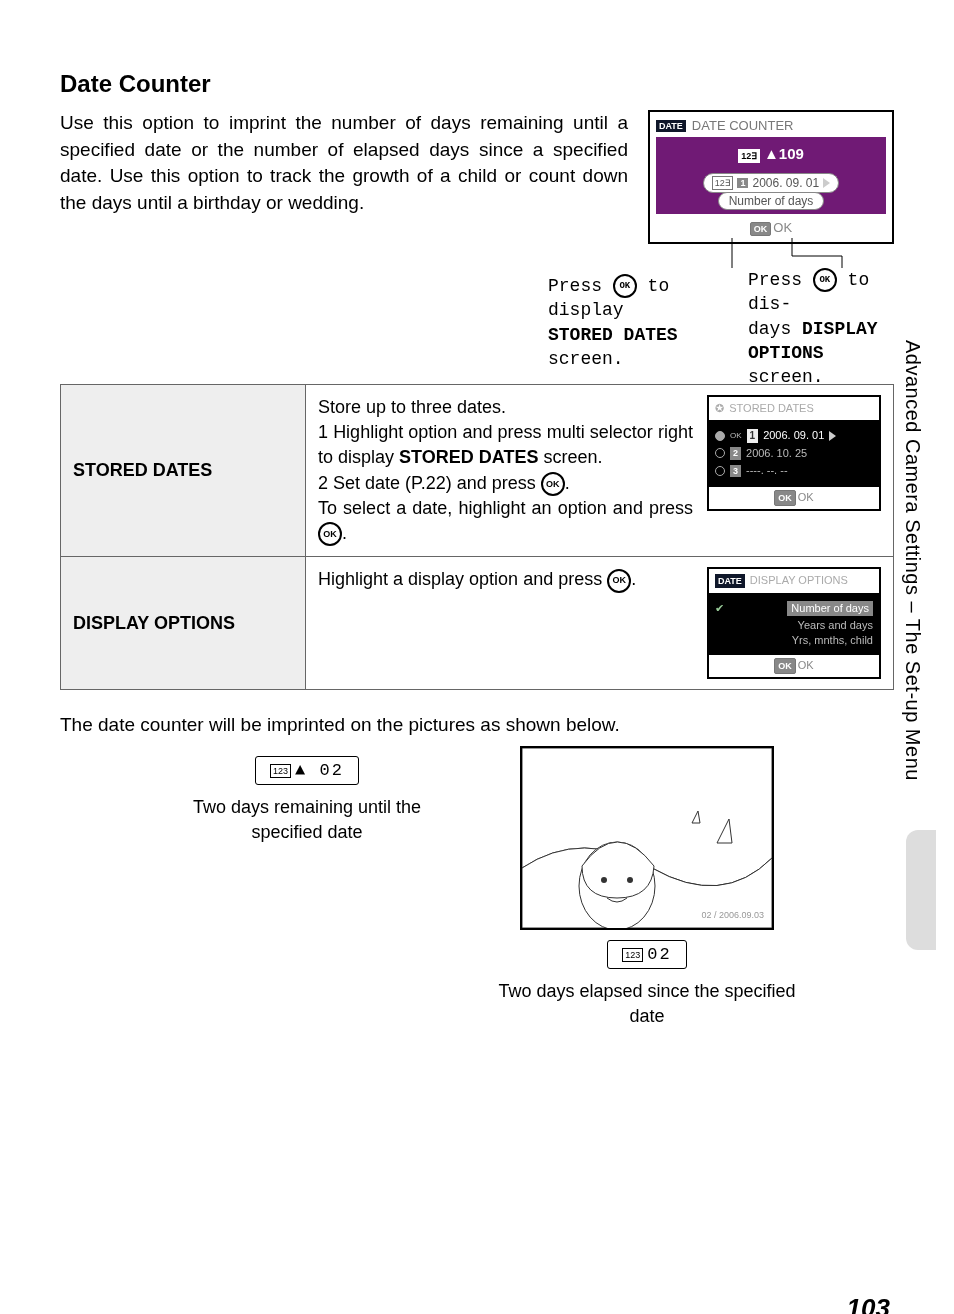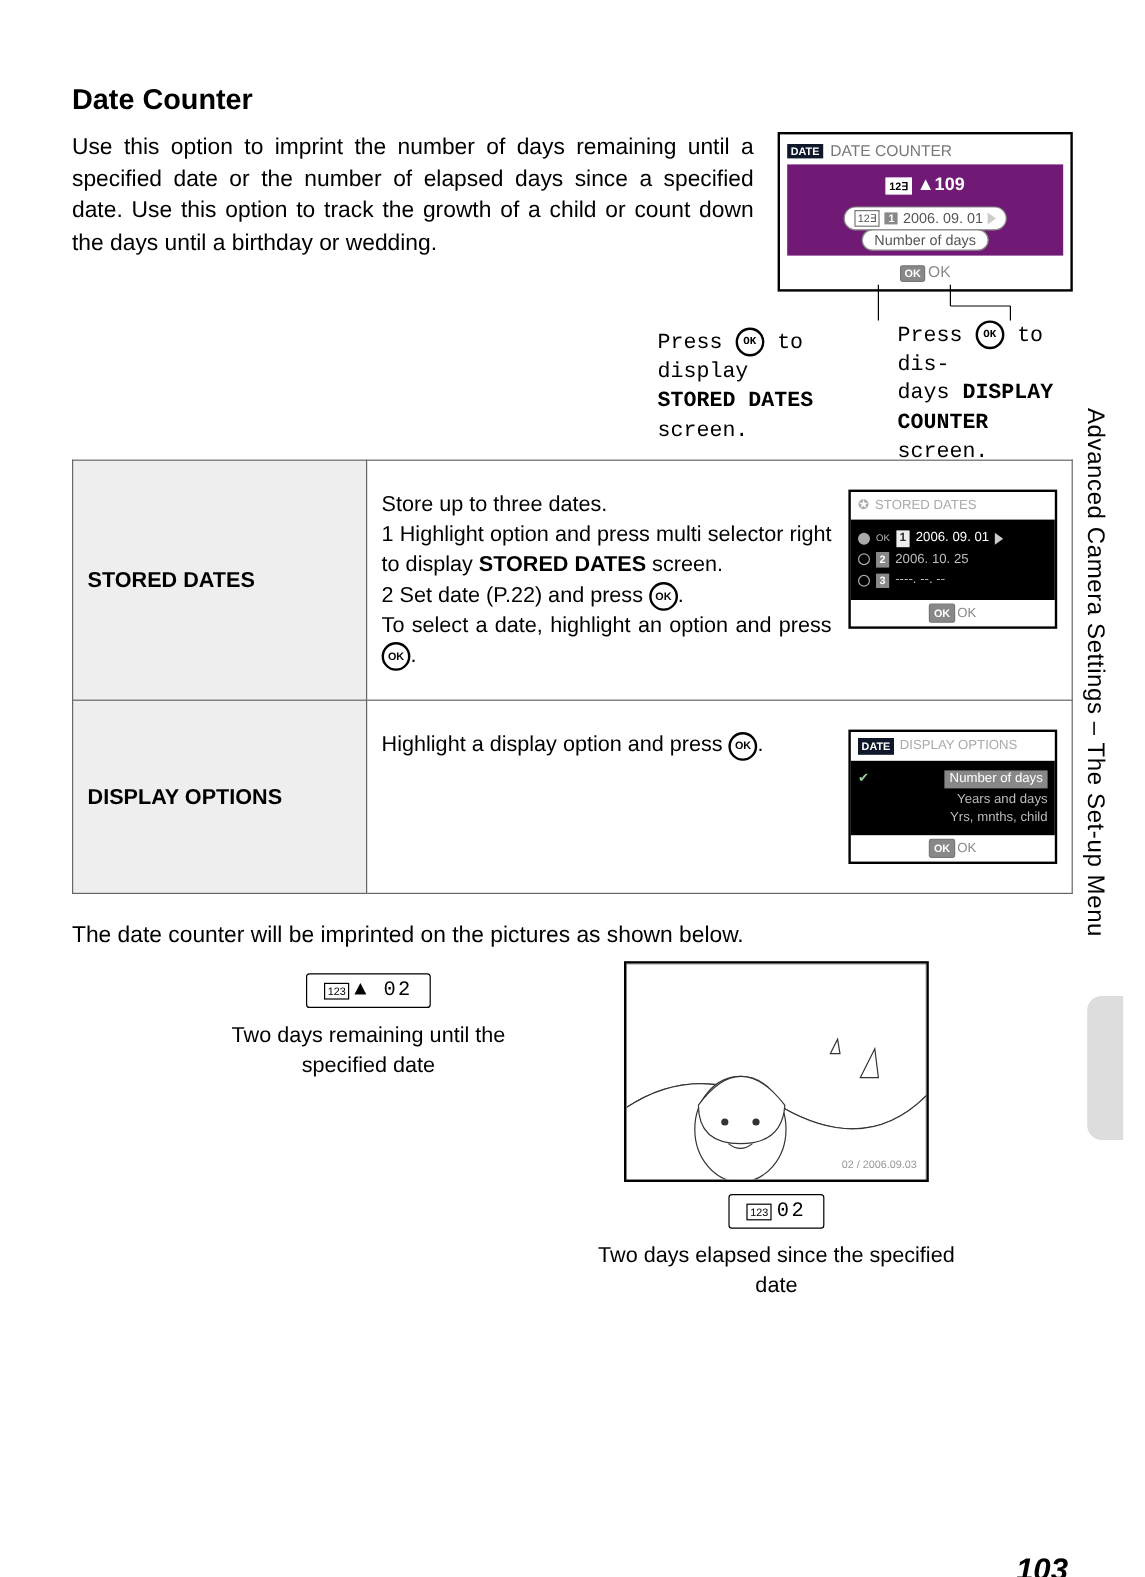--- a/index.html
+++ b/index.html
@@ -142,21 +142,21 @@
     vertical-align: middle;
   }
   
   table.opts {
     border-collapse: collapse;
     width: 100%;
     margin-top: 20px;
   }
   table.opts td {
     border: 1px solid #666;
-    padding: 24px 12px;
+    padding: 10px 12px;
     vertical-align: top;
     font-size: 18px;
     line-height: 1.4;
   }
   table.opts td.left {
     width: 220px;
     background: #eee;
     font-weight: bold;
     vertical-align: middle;
   }
@@ -318,21 +318,21 @@
           <line x1="200" y1="18" x2="200" y2="30" stroke="#000"></line>
         </svg>
         <div class="leader-text" style="left:-100px; top:30px; width:190px;">
           <span>Press </span><span class="ok-circle">OK</span><span> to display</span><br>
           <b>STORED DATES</b><br>
           <span>screen.</span>
         </div>
         <div class="leader-text" style="left:100px; top:24px; width:170px;">
           <span>Press </span><span class="ok-circle">OK</span><span> to dis-</span><br>
           <span>days </span><b>DISPLAY</b><br>
-          <b>COUNTER</b><br>
+          <b>OPTIONS</b><br>
           <span>screen.</span>
         </div>
       </div>
     </div>
   </div>
 
   <table class="opts">
     <tbody>
         <tr>
       <td class="left">STORED DATES</td>

